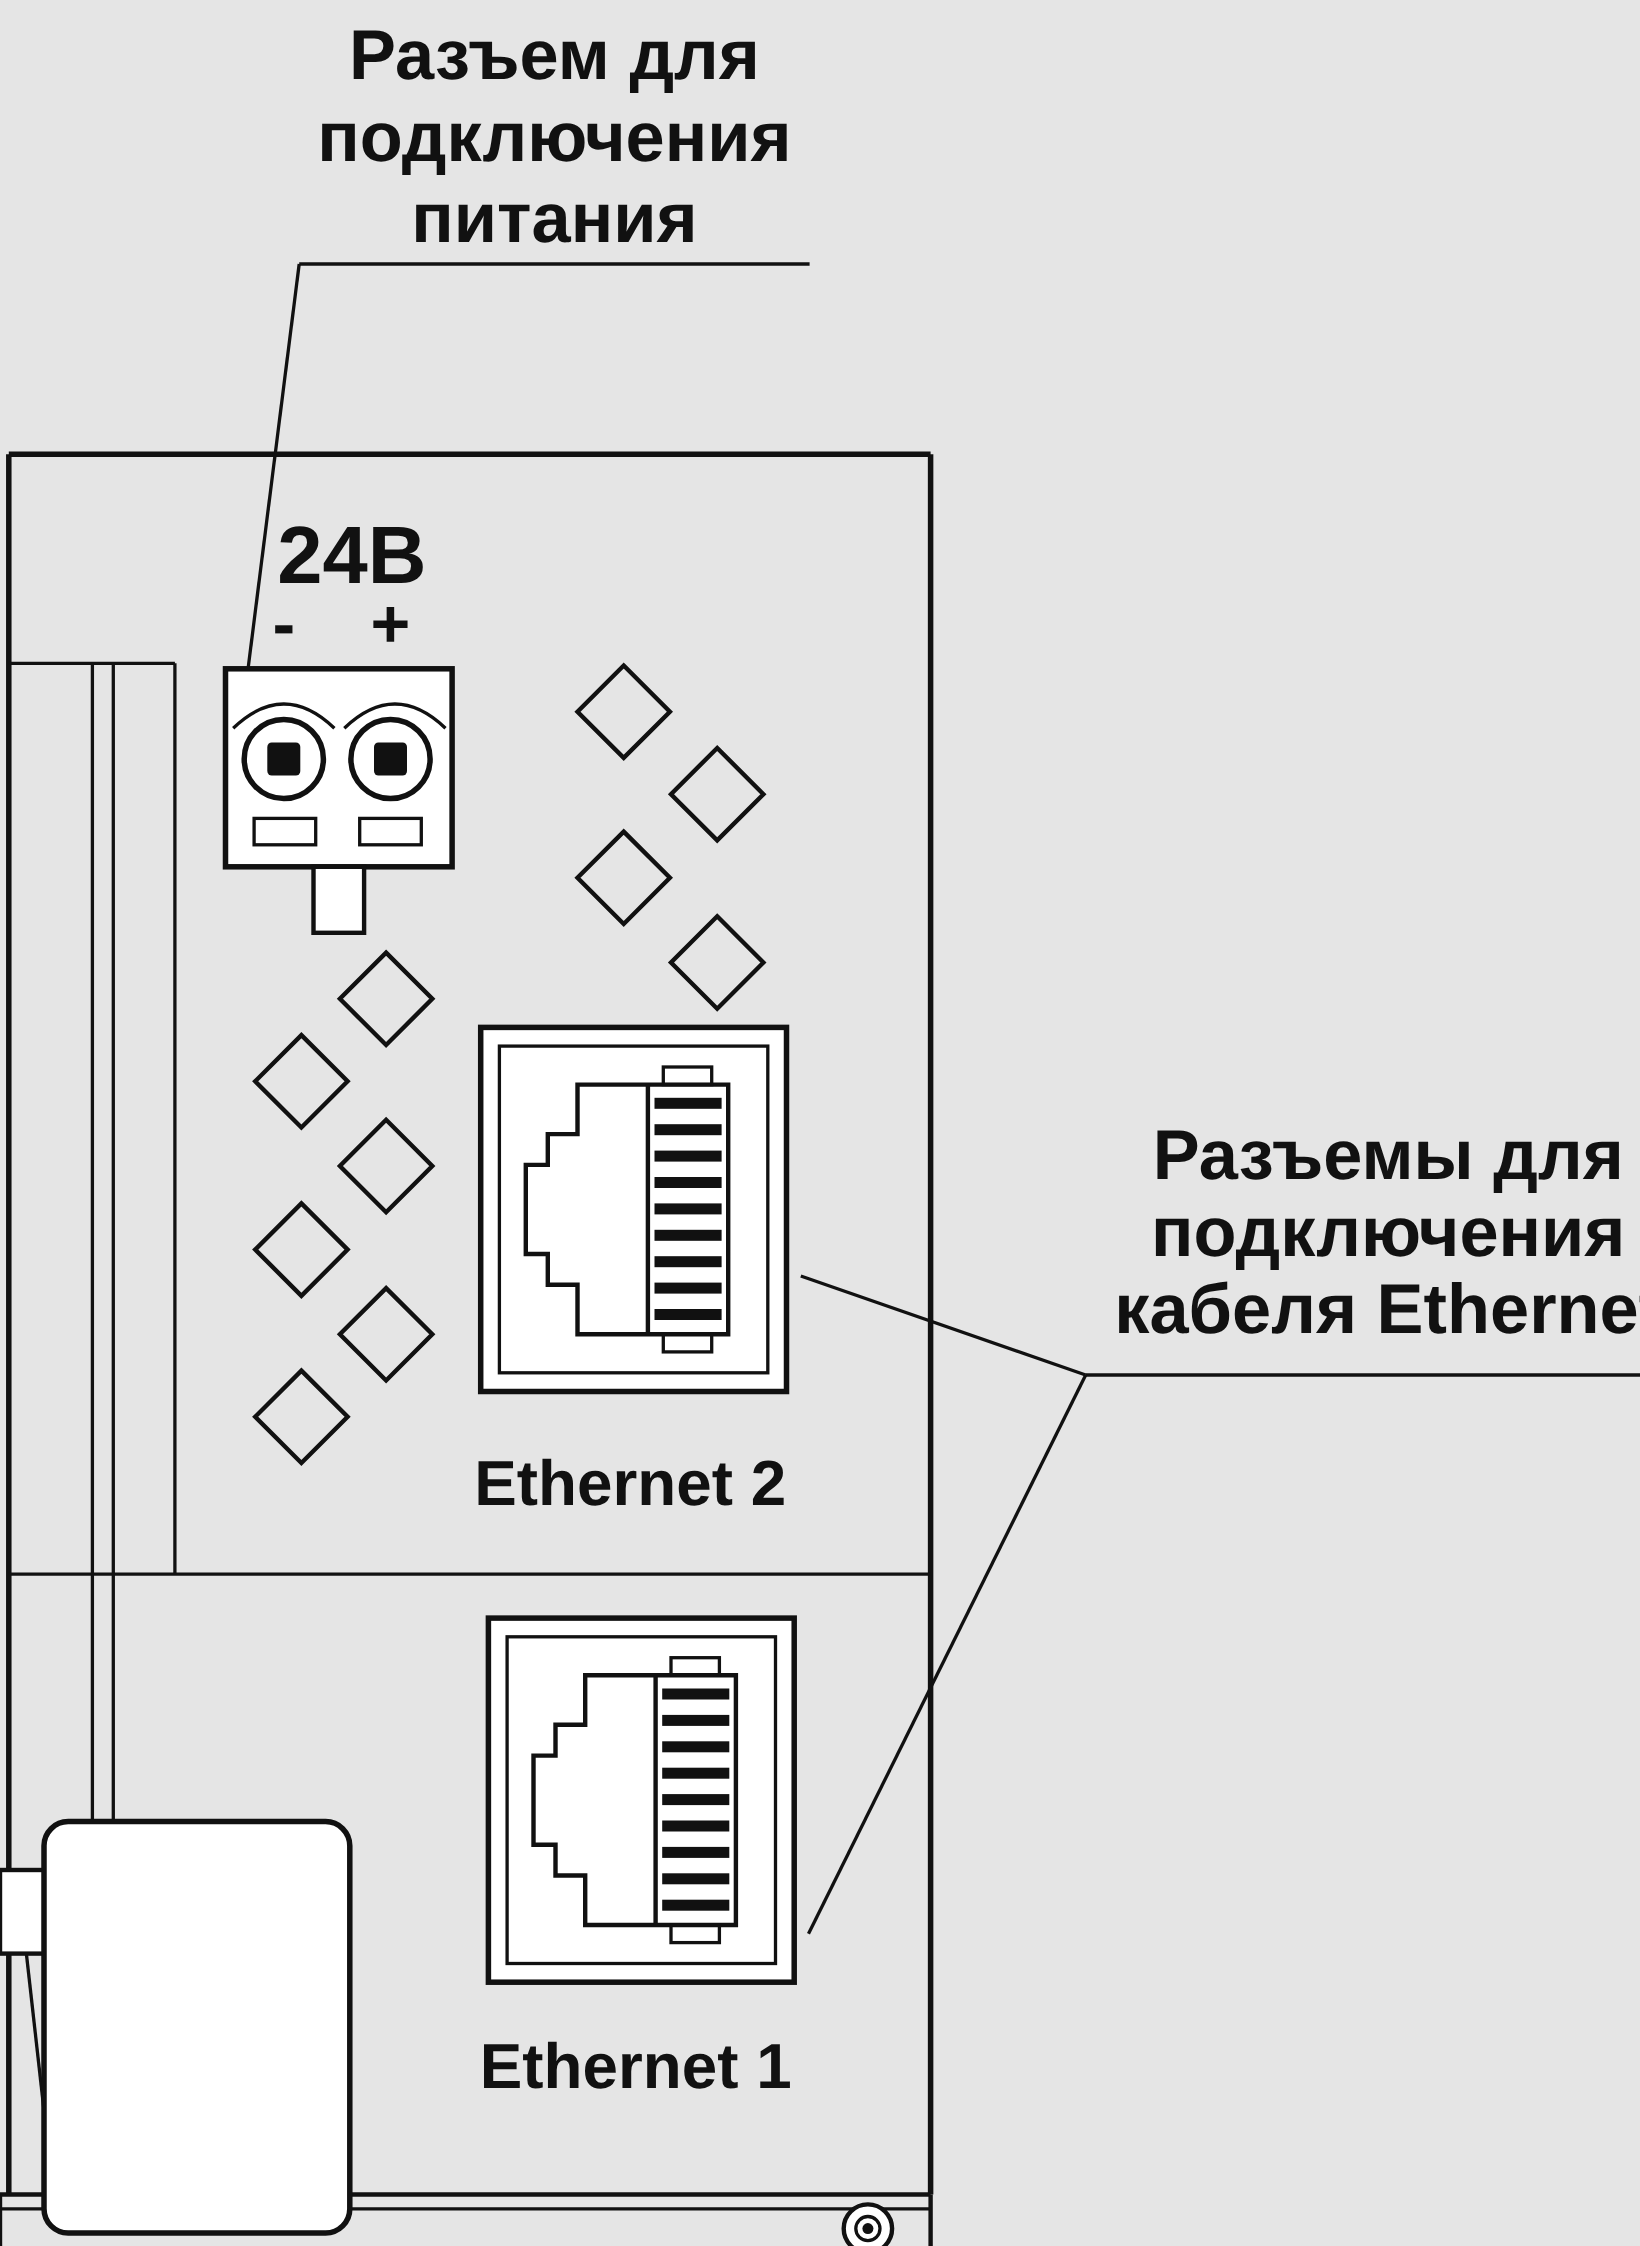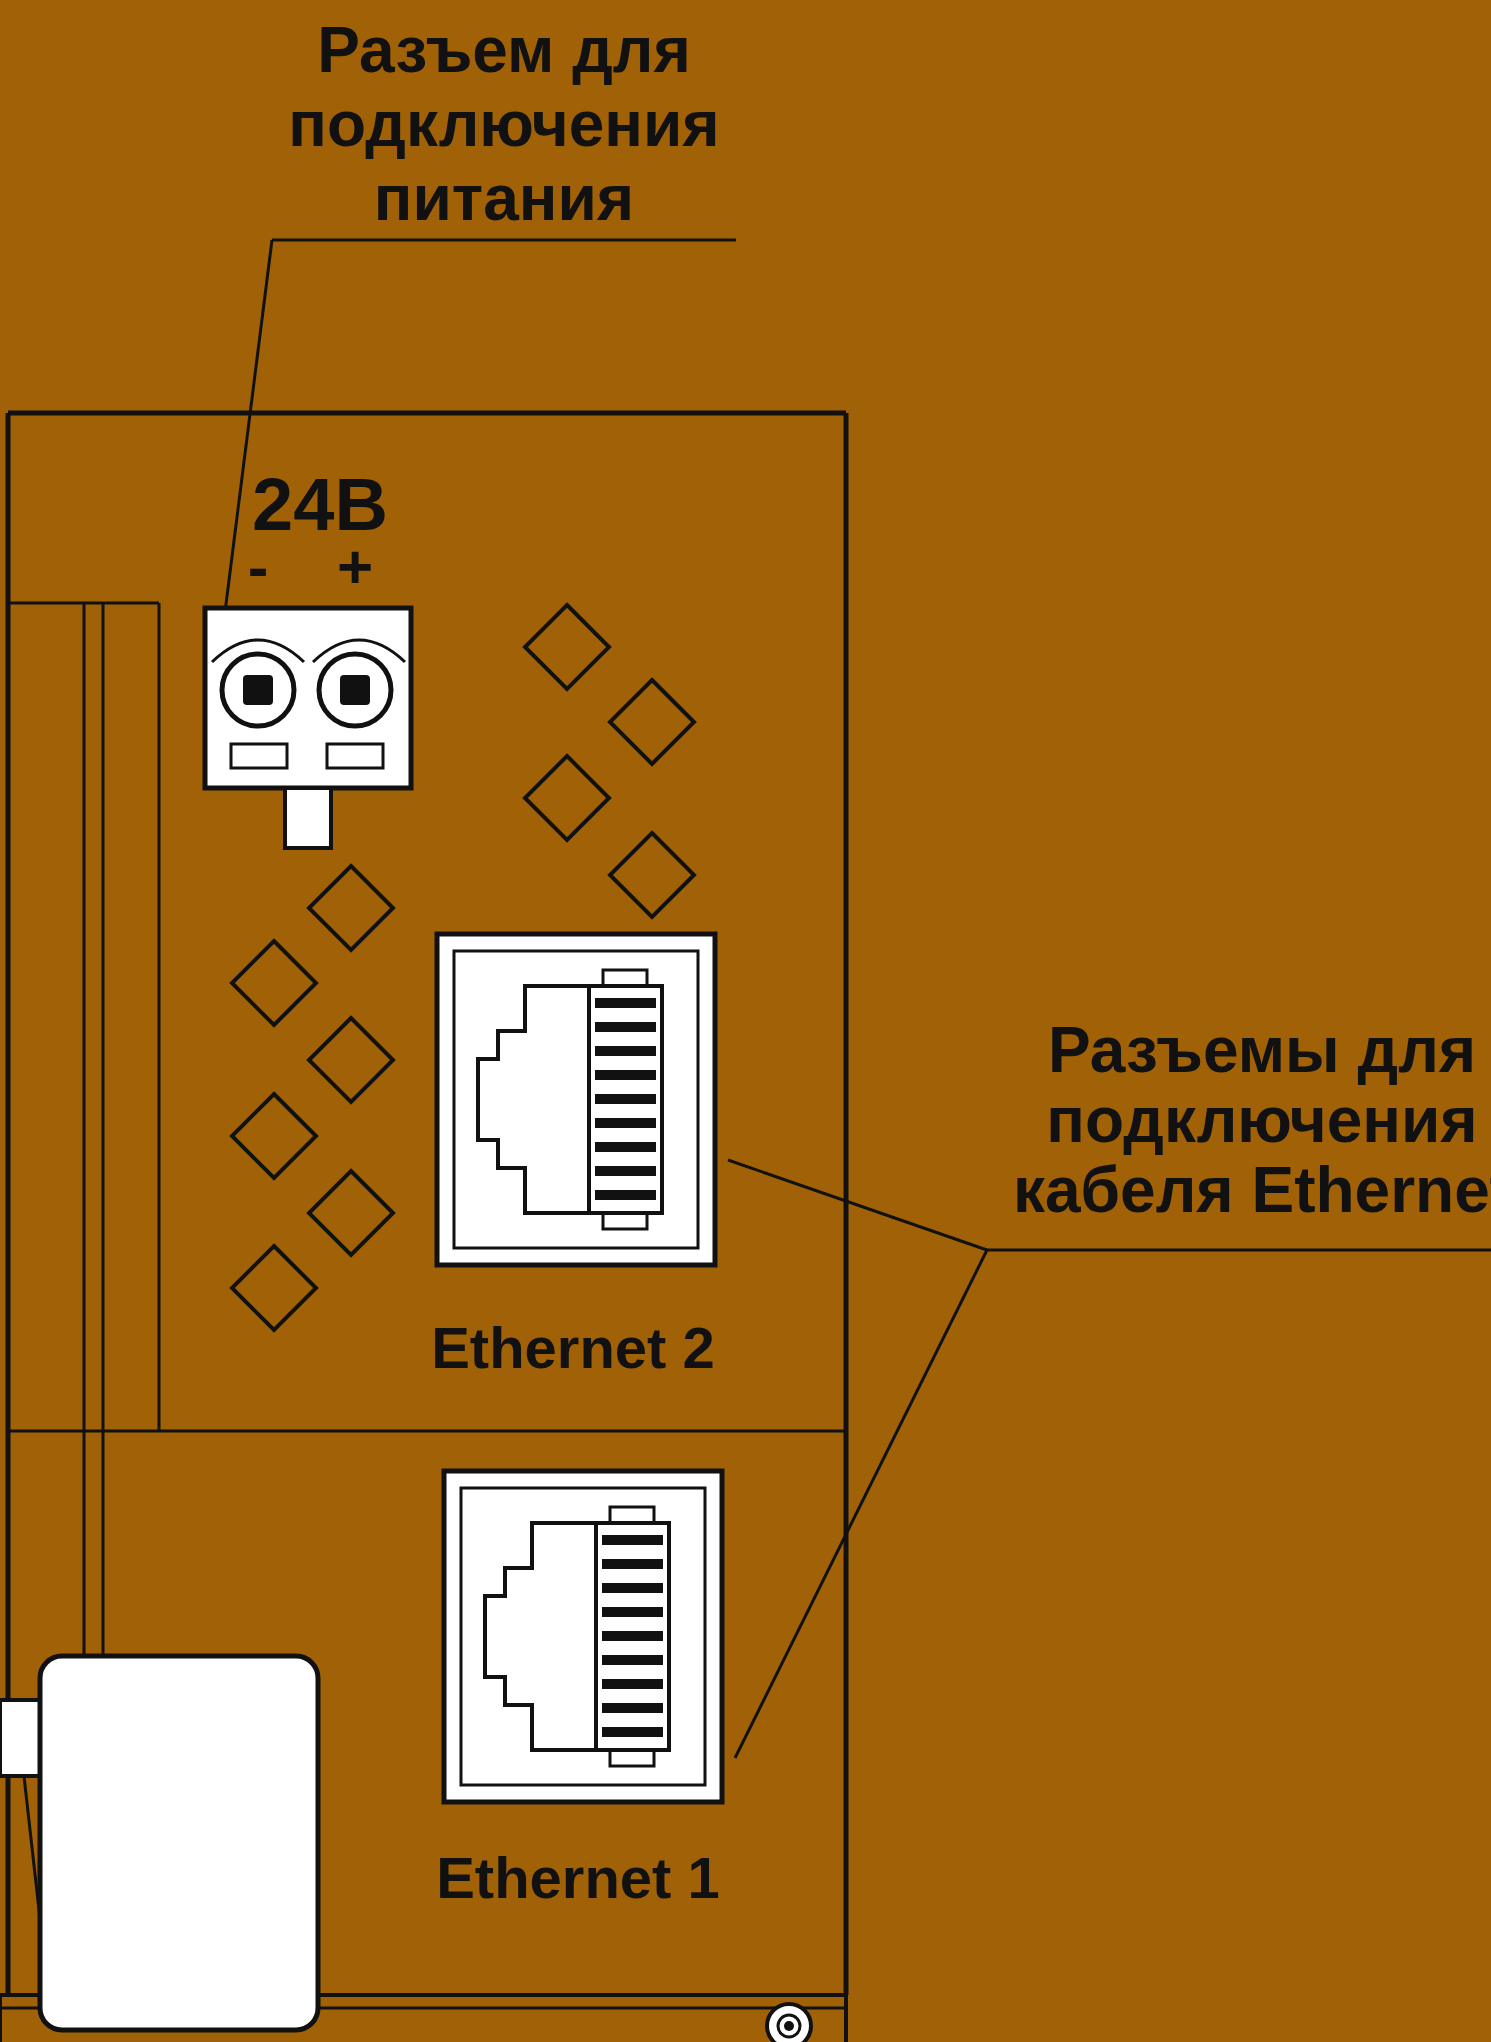--- a/index.html
+++ b/index.html
@@ -1,16 +1,16 @@
 <!DOCTYPE html>
 <html><head>
 <meta charset="utf-8">
 <style>
   html,body{margin:0;padding:0;background:#ffffff;}
-  .canvas{position:relative;width:1491px;height:2042px;background:#a16207;overflow:hidden;}
+  .canvas{position:relative;width:1491px;height:2042px;background:#e5e5e5;overflow:hidden;}
   svg{display:block;}
   text{font-family:"Liberation Sans","DejaVu Sans",sans-serif;fill:#111111;font-weight:700;}
   .t64{font-size:64px;}
   .t58{font-size:58px;}
   .t74{font-size:74px;}
   .t62{font-size:62px;}
 </style>
 </head>
 <body>
 

